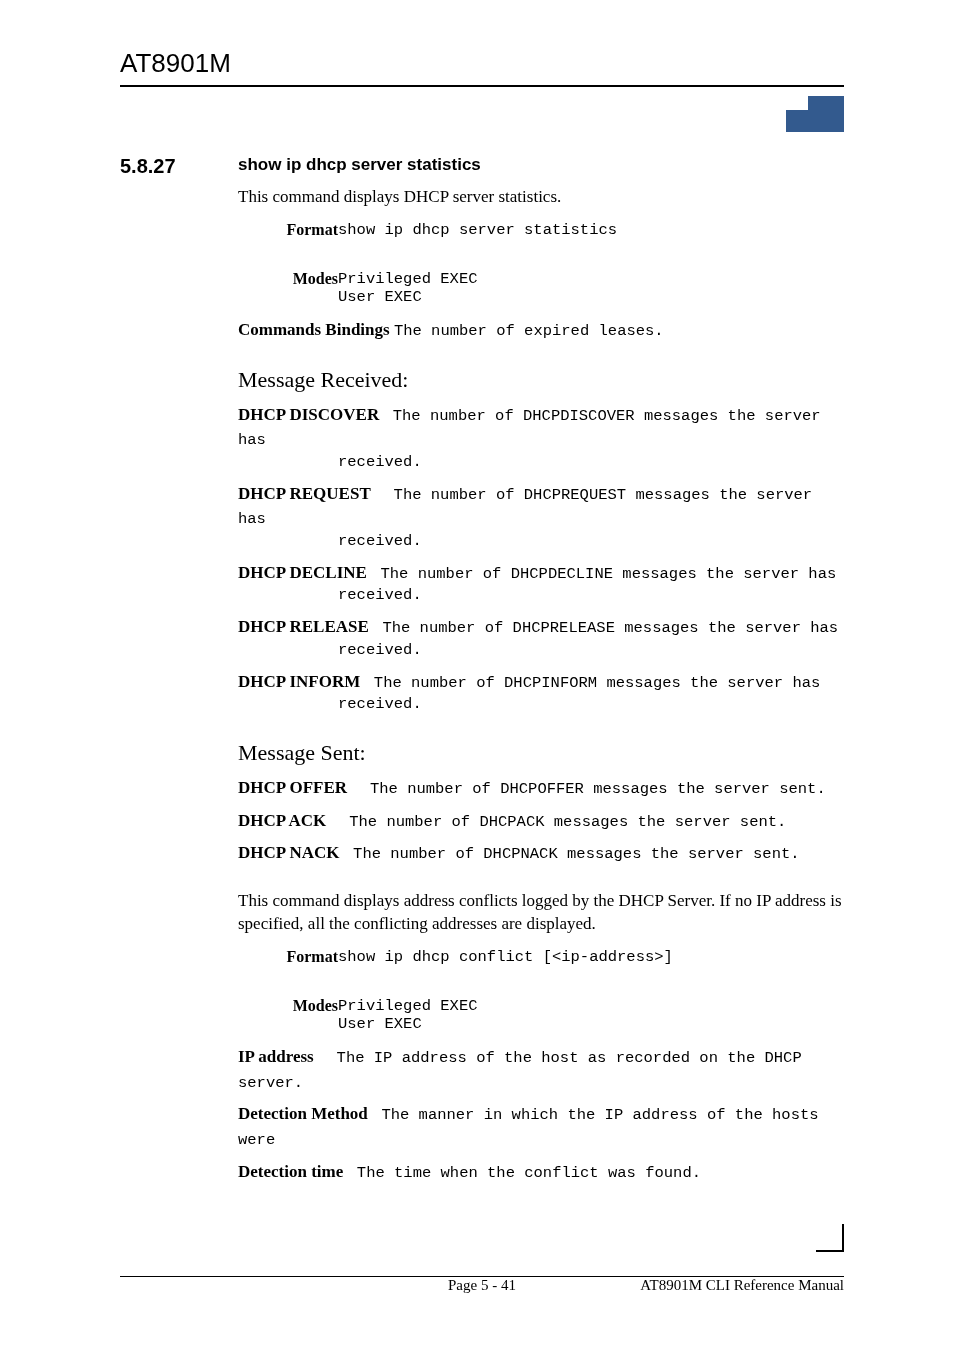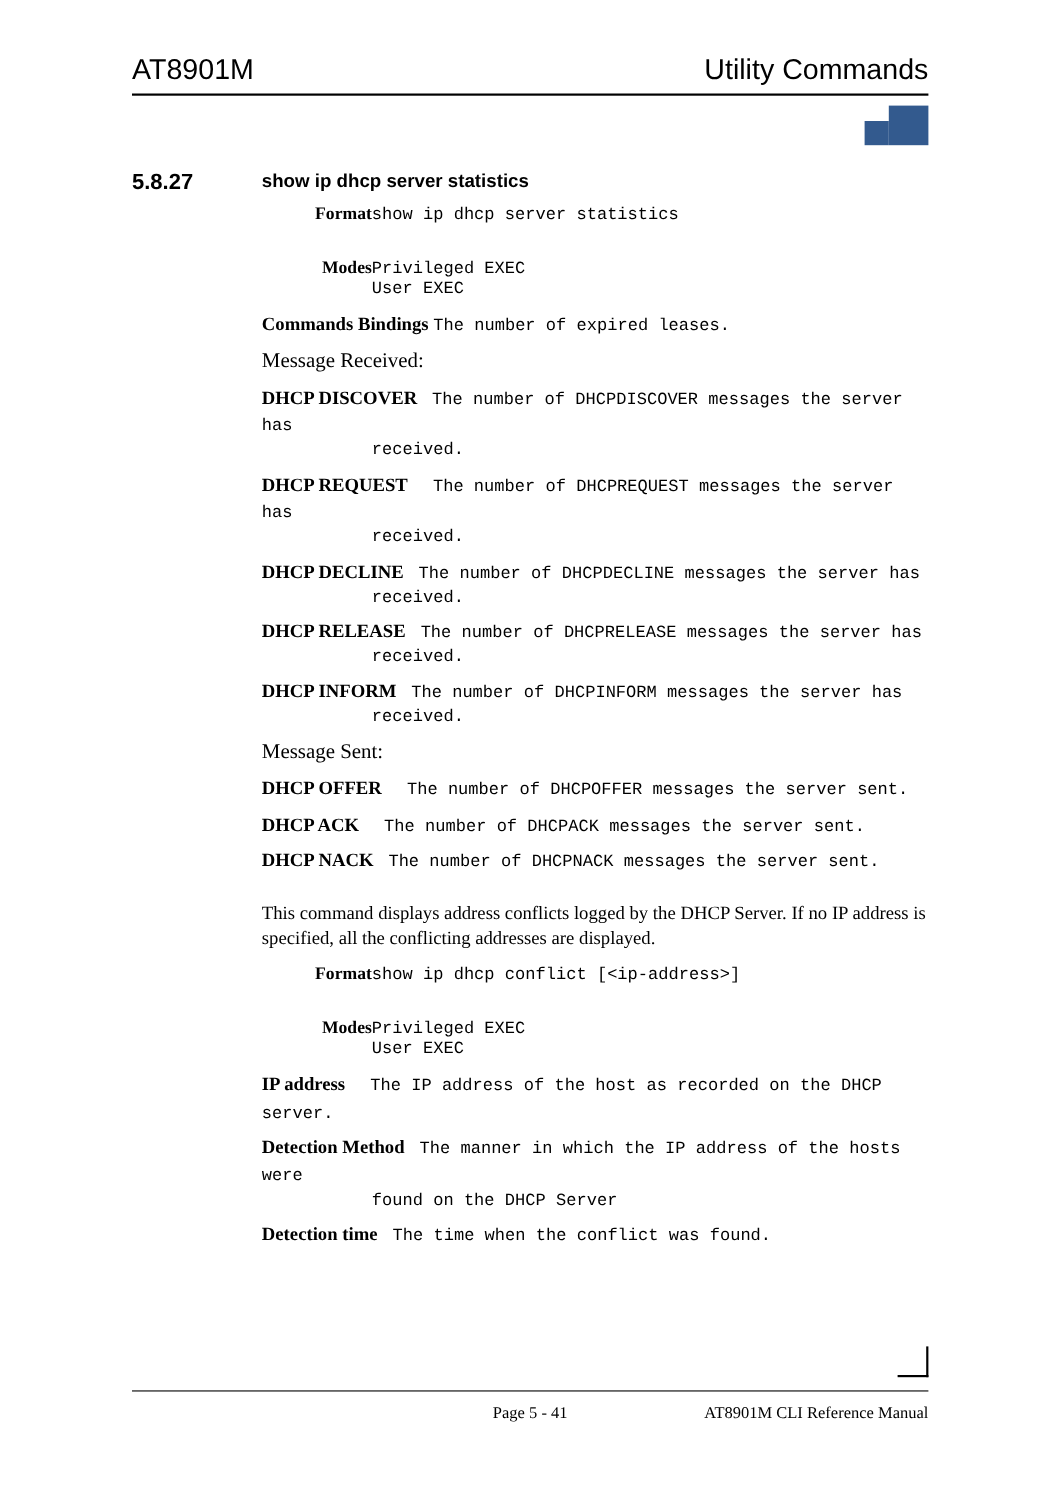--- a/index.html
+++ b/index.html
@@ -61,31 +61,31 @@
   .simple-field { display: flex; margin-bottom: 4px; }
   .simple-field .label { width: 100px; font-weight: bold; text-align: right; }
   .simple-field .val { font-family: "Courier New", monospace; font-size: 15.5px; }
   .modes-block { margin-bottom: 12px; margin-top: 31px; }
 
   .def-field { font-size: 17px; line-height: 1.4; margin-bottom: 8px; }
   .def-field .label { font-weight: bold; }
   .def-field .txt { font-family: "Courier New", monospace; font-size: 15.5px; }
   .def-cont { display: block; padding-left: 100px; text-indent: 0; }
 
-  .subhead { font-size: 19px; margin: 10px 0 10px 0; }
+  .subhead { font-size: 22px; margin: 24px 0 10px 0; }
 
   .spacer-md { height: 16px; }
 
   .footer {
     position: absolute;
     bottom: 56px;
     left: 120px;
     right: 110px;
     border-top: 1px solid #000;
-    padding-top: 12px;
+    padding-top: 0;
     font-size: 15px;
     display: flex;
     justify-content: flex-end;
   }
   .footer-wrap { width: 100%; display: flex; }
   .footer .pg { flex: 1; text-align: center; }
   .footer .man { flex: 1; text-align: right; }
   .footer .spacer { flex: 1; }
   .corner-bl {
     position: absolute;
@@ -96,35 +96,35 @@
     border-right: 2px solid #000;
     border-bottom: 2px solid #000;
   }
 </style>
 </head>
 <body>
 
 <div class="page">
   <div class="header">
     <div class="header-left">AT8901M</div>
-    <div class="header-right">Utility Commands</div>
   </div>
 
   <div class="corner-deco">
     <div class="sq sq1"></div>
     <div class="sq sq2"></div>
   </div>
 
   <div class="content">
 
     <div class="sec-row">
       <div class="sec-num">5.8.27</div>
       <div class="sec-title">show ip dhcp server statistics</div>
     </div>
     <div class="sec-body">
+      <p class="para">This command displays DHCP server statistics.</p>
 
       <div class="simple-field">
         <div class="label">Format</div>
         <div class="val">show ip dhcp server statistics</div>
       </div>
       <div class="simple-field modes-block">
         <div class="label">Modes</div>
         <div class="val">
           <span>Privileged EXEC</span><br>
           <span>User EXEC</span>
@@ -199,21 +199,20 @@
         </div>
       </div>
 
       <div class="def-field">
         <span class="label">IP address</span>
         <span class="txt">&nbsp;&nbsp;</span><span class="txt">The IP address of the host as recorded on the DHCP server.</span>
       </div>
       <div class="def-field">
         <span class="label">Detection Method</span>
         <span class="txt">&nbsp;The manner in which the IP address of the hosts were</span>
-        <span class="def-cont txt">found on the DHCP Server</span>
       </div>
       <div class="def-field">
         <span class="label">Detection time</span>
         <span class="txt">&nbsp;</span><span class="txt">The time when the conflict was found.</span>
       </div>
     </div>
 
     <div class="spacer-md"></div>
     <div class="spacer-md"></div>
 

